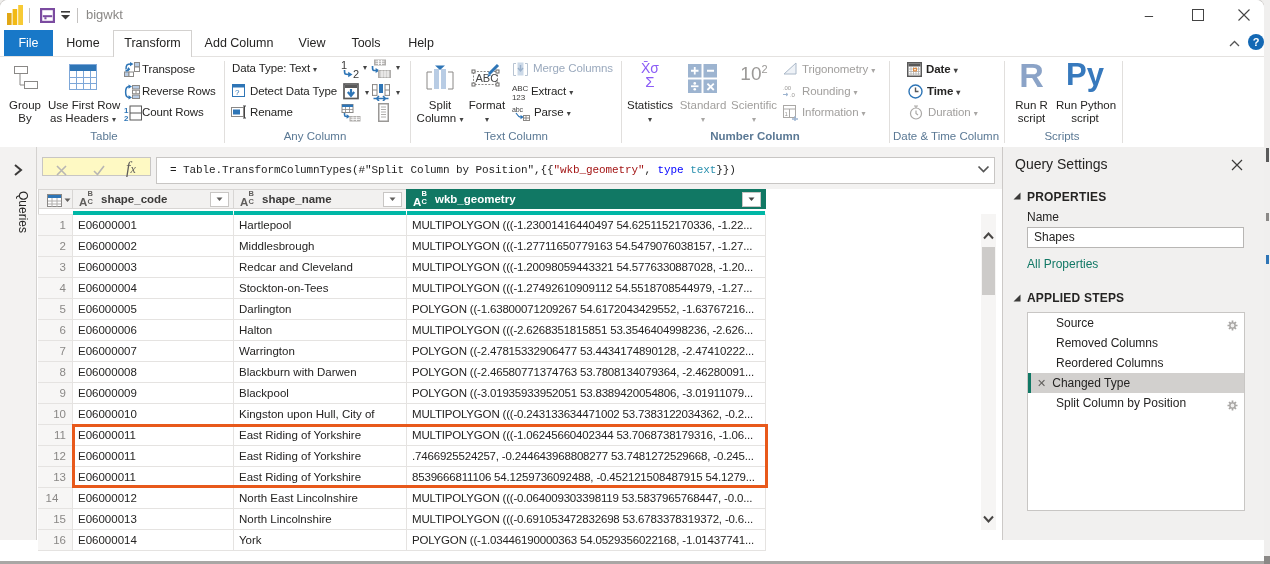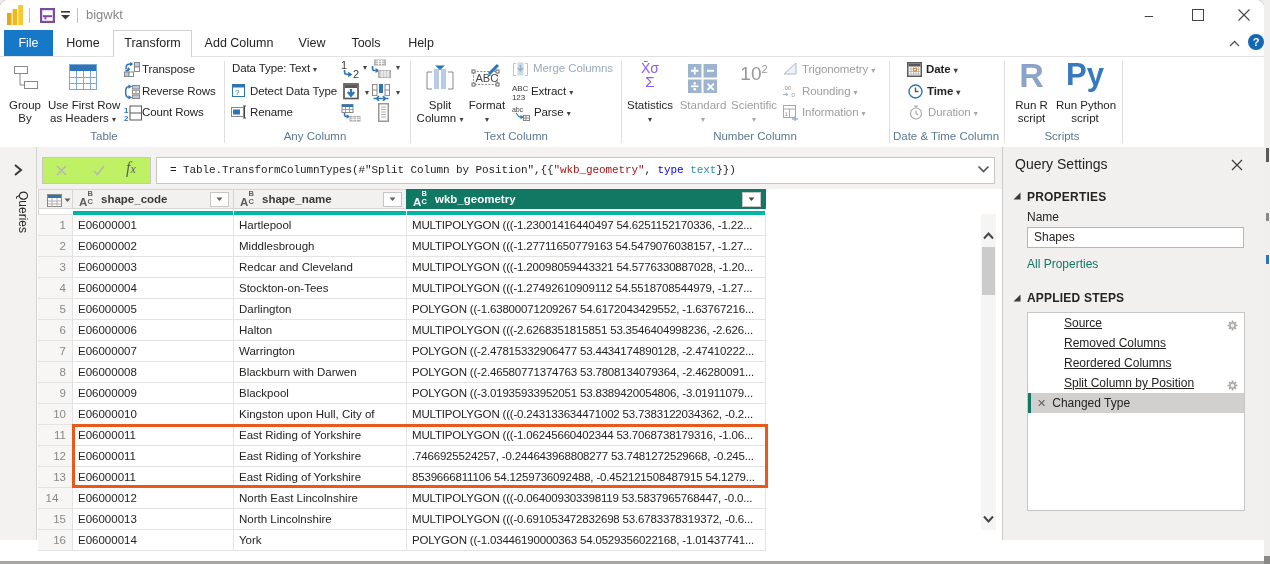--- a/index.html
+++ b/index.html
@@ -22,39 +22,39 @@
 .glabel{position:absolute;top:72px;height:14px;line-height:14px;font-size:11.5px;color:#5a7894;text-align:center;white-space:nowrap;}
 .bigbtn{position:absolute;top:0;text-align:center;font-size:12px;color:#252423;}
 .bigtxt{position:absolute;width:100%;top:42px;line-height:12.5px;font-size:11.5px;color:#252423;white-space:nowrap;text-align:center;}
 .smrow{position:absolute;height:17px;font-size:11.5px;letter-spacing:-0.1px;color:#252423;white-space:nowrap;}
 .smrow .lbl{position:absolute;top:1px;}
 .arr{font-size:8px;color:#444;}
 .garr{color:#a8a6a4;}
 
 #fstrip{position:absolute;left:0;top:147px;width:1002px;height:42px;background:#f3f2f1;}
 #sidebar{position:absolute;left:0;top:147px;width:37px;height:393px;background:#f3f2f1;border-right:1px solid #d4d2d0;box-sizing:border-box;}
-#fxbox{position:absolute;left:42px;top:10px;width:109px;height:27px;background:#bef264;border:1px solid #c8c6c4;box-sizing:border-box;}
+#fxbox{position:absolute;left:42px;top:10px;width:109px;height:19px;background:#fef9c3;border:1px solid #c8c6c4;box-sizing:border-box;}
 #fml{position:absolute;left:156px;top:10px;width:839px;height:27px;background:#fff;border:1px solid #c8c6c4;box-sizing:border-box;font-family:"Liberation Mono",monospace;font-size:11px;letter-spacing:-0.1px;line-height:25px;white-space:pre;color:#1e1e1e;}
 
 #gridarea{position:absolute;left:38px;top:189px;width:964px;height:350px;background:#fff;}
 .hcell{position:absolute;top:0;height:20px;background:#f2f1f0;border:1px solid #d8d6d4;box-sizing:border-box;font-size:11.5px;font-weight:bold;color:#3b3a39;line-height:18px;white-space:nowrap;}
 .qbar{position:absolute;top:22px;height:4px;background:#00b7a6;}
 .row{position:absolute;height:21px;}
 .cell{position:absolute;top:0;height:20px;border-bottom:1px solid #e5e3e1;border-right:1px solid #e5e3e1;box-sizing:content-box;font-size:11.5px;color:#252423;line-height:20px;white-space:nowrap;overflow:hidden;}
 .rn{background:#f7f6f5;color:#8a8886;text-align:right;}
 .abctype{position:absolute;left:6px;top:2px;width:20px;height:16px;color:#605e5c;font-weight:bold;}
 .abctype::before{content:"A";position:absolute;left:0;top:1px;font-size:11.5px;}
 .abctype::after{content:"B\00000a C";white-space:pre;position:absolute;left:8.5px;top:-2px;font-size:7.5px;line-height:7.5px;}
 .fbtn{position:absolute;right:4px;top:2px;width:19px;height:15px;background:#fff;border:1px solid #c8c6c4;box-sizing:border-box;text-align:center;line-height:11px;}
 .wk{letter-spacing:-0.18px;}
 
 #vscroll{position:absolute;left:981px;top:214px;width:15px;height:316px;background:#f6f5f4;}
 #orange{position:absolute;left:72px;top:424px;width:696px;height:64px;border:3px solid #e8591b;box-sizing:border-box;z-index:9;}
 .step{position:relative;height:20px;line-height:20px;white-space:nowrap;}
-.stxt{margin-left:36px;text-decoration:underline;}
+.stxt{margin-left:28px;}
 .step.sel{background:#d2d0ce;border-left:3px solid #117865;}
 .stxt2{margin-left:6px;}
 .delx{margin-left:6px;color:#605e5c;font-size:11px;}
 .gear{position:absolute;right:6px;top:4px;width:11px;height:11px;}
 
 #panel{position:absolute;left:1002px;top:147px;width:262px;height:393px;background:#f1f0ef;border-left:1px solid #ccc9c7;box-sizing:border-box;}
 
 #statusbar{position:absolute;left:0;top:540px;width:1264px;height:21px;background:#f3f2f1;border-top:1px solid #dcdad8;box-sizing:border-box;font-size:11.5px;color:#3b3a39;}
 #bottomedge{position:absolute;left:0;top:561px;width:1264px;height:3px;background:#a9a7a5;}
 </style>
@@ -303,21 +303,21 @@
     </div>
     <div class="smrow" style="left:783px;top:48px;color:#a19f9d;">
       <svg width="16" height="16" viewBox="0 0 16 16" style="vertical-align:-3px">
         <rect x="0.5" y="0.5" width="12" height="12" fill="#fff" stroke="#aaa8a6"></rect>
         <path d="M1 4 H12 M6.5 4 V12" stroke="#aaa8a6"></path>
         <text x="1.5" y="11" font-size="6" fill="#9b9997" font-family="Liberation Sans">1</text>
         <path d="M9 14 H15 M12 11 V17" stroke="#9db4d0" stroke-width="1.4"></path>
       </svg><span class="lbl" style="left:19px">Information <span class="arr garr">▾</span></span>
     </div>
     <div class="gdiv" style="left:889px"></div>
-    <div class="glabel" style="left:755px;width:120px;margin-left:-60px;">Number Column</div>
+    <div class="glabel" style="left:755px;width:120px;margin-left:-60px;font-weight:bold;">Number Column</div>
 
     <div class="smrow" style="left:907px;top:5px;font-weight:bold;">
       <svg width="15" height="15" viewBox="0 0 15 15" style="vertical-align:-3px">
         <rect x="0.75" y="0.75" width="13.5" height="13.5" fill="#fff" stroke="#595959" stroke-width="1.5"></rect>
         <rect x="1.5" y="1.5" width="12" height="3" fill="#595959"></rect>
         <path d="M1.5 7 H13.5 M1.5 9.5 H13.5 M1.5 12 H13.5 M4 4.5 V13.5 M6.5 4.5 V13.5 M9 4.5 V13.5 M11.5 4.5 V13.5" stroke="#b0aeac" stroke-width="0.8"></path>
         <rect x="6.2" y="5.8" width="3.6" height="3.6" fill="#e07c24"></rect>
         <rect x="7.2" y="6.8" width="1.6" height="1.6" fill="#fff"></rect>
       </svg><span class="lbl" style="left:19px">Date <span class="arr">▾</span></span>
     </div>
@@ -529,27 +529,27 @@
     <div class="abs" style="left:24px;top:144px;font-size:12px;font-weight:bold;color:#252423;letter-spacing:0.2px;">APPLIED STEPS</div>
     <div id="steps" class="abs" style="left:24px;top:165px;width:218px;height:199px;background:#fff;border:1px solid #c8c6c4;box-sizing:border-box;font-size:12px;color:#252423;">
       <div class="step"><span class="stxt">Source</span><span class="gear"><svg width="11" height="11" viewBox="0 0 11 11">
               <g stroke="#a8a6a4" stroke-width="1.7">
                 <path d="M5.5 0.5 V3 M5.5 8 V10.5 M0.5 5.5 H3 M8 5.5 H10.5 M2 2 L3.7 3.7 M7.3 7.3 L9 9 M9 2 L7.3 3.7 M3.7 7.3 L2 9"></path>
               </g>
               <circle cx="5.5" cy="5.5" r="2.6" fill="#f1f0ef" stroke="#a8a6a4" stroke-width="1.4"></circle>
             </svg></span></div>
       <div class="step"><span class="stxt">Removed Columns</span></div>
       <div class="step"><span class="stxt">Reordered Columns</span></div>
+      <div class="step sel"><span class="delx">✕</span><span class="stxt2">Changed Type</span></div>
       <div class="step"><span class="stxt">Split Column by Position</span><span class="gear"><svg width="11" height="11" viewBox="0 0 11 11">
               <g stroke="#a8a6a4" stroke-width="1.7">
                 <path d="M5.5 0.5 V3 M5.5 8 V10.5 M0.5 5.5 H3 M8 5.5 H10.5 M2 2 L3.7 3.7 M7.3 7.3 L9 9 M9 2 L7.3 3.7 M3.7 7.3 L2 9"></path>
               </g>
               <circle cx="5.5" cy="5.5" r="2.6" fill="#f1f0ef" stroke="#a8a6a4" stroke-width="1.4"></circle>
             </svg></span></div>
-      <div class="step sel"><span class="delx">✕</span><span class="stxt2">Changed Type</span></div>
     </div>
   </div>
   <div id="bottomedge"></div>
 </div>
 <div class="abs" style="left:1264px;top:0;width:6px;height:564px;background:#f0efee;"></div>
 <div class="abs" style="left:1266px;top:148px;width:3px;height:14px;background:#5a5a5a;"></div>
 <div class="abs" style="left:1266px;top:213px;width:3px;height:8px;background:#8a8886;"></div>
 <div class="abs" style="left:1266px;top:255px;width:3px;height:9px;background:#2e75b6;"></div>
 <div class="abs" style="left:1264px;top:556px;width:6px;height:8px;background:#8a8886;"></div>
 

